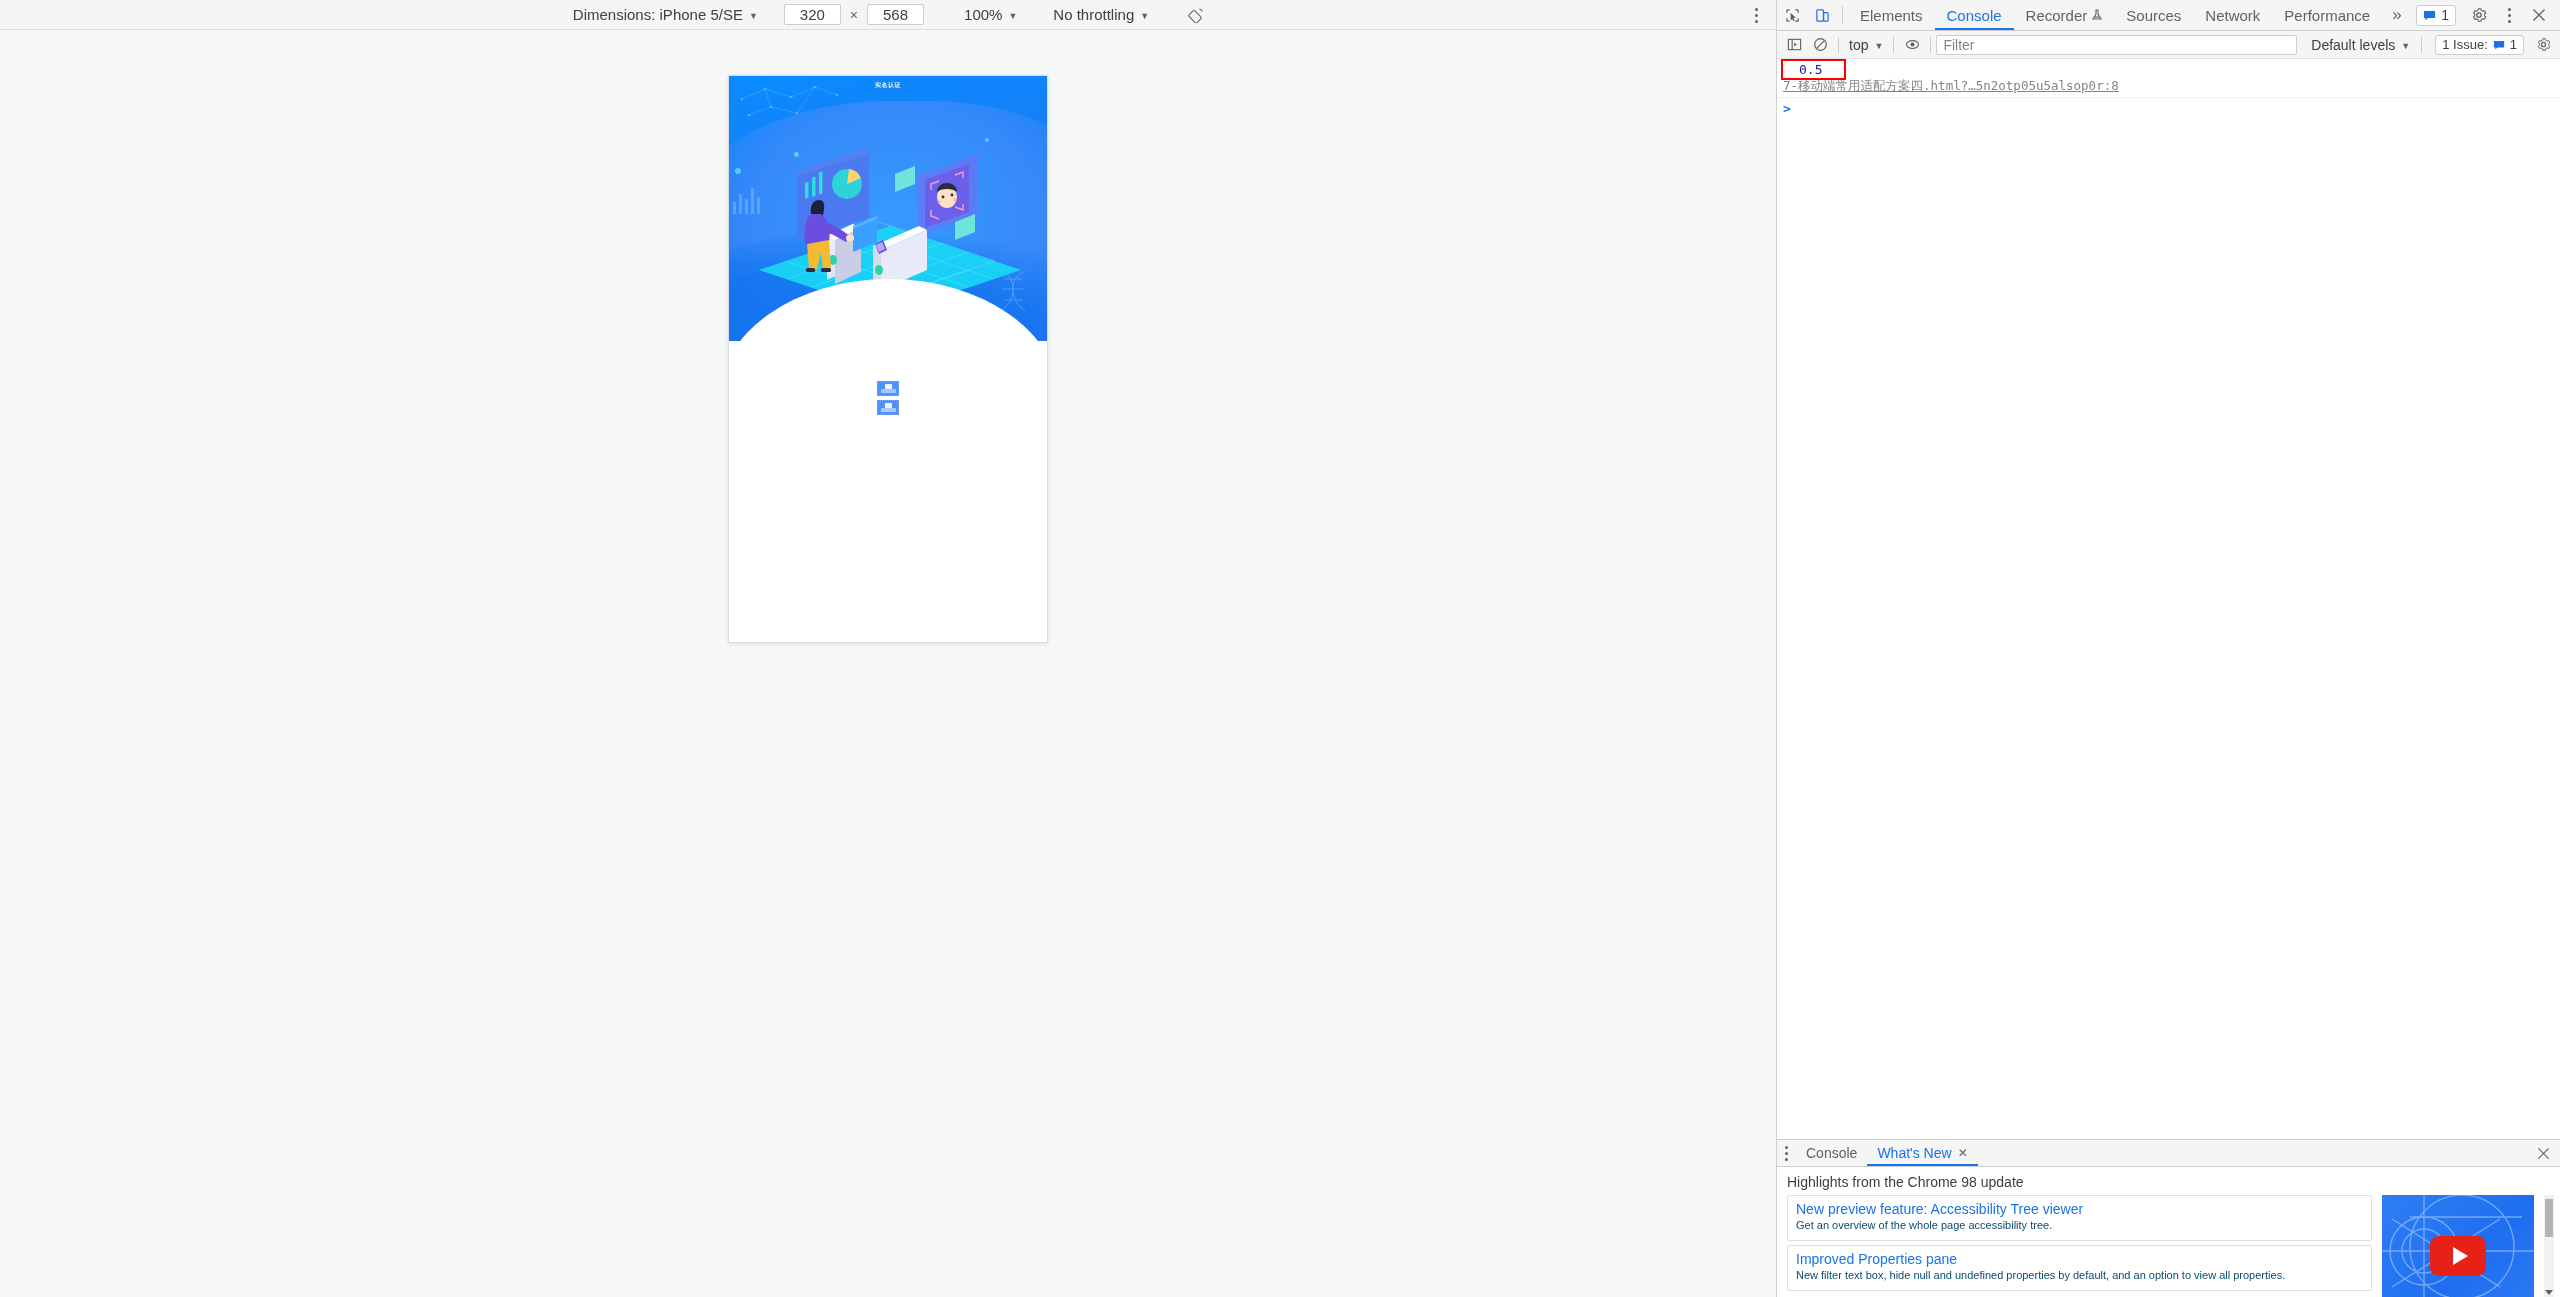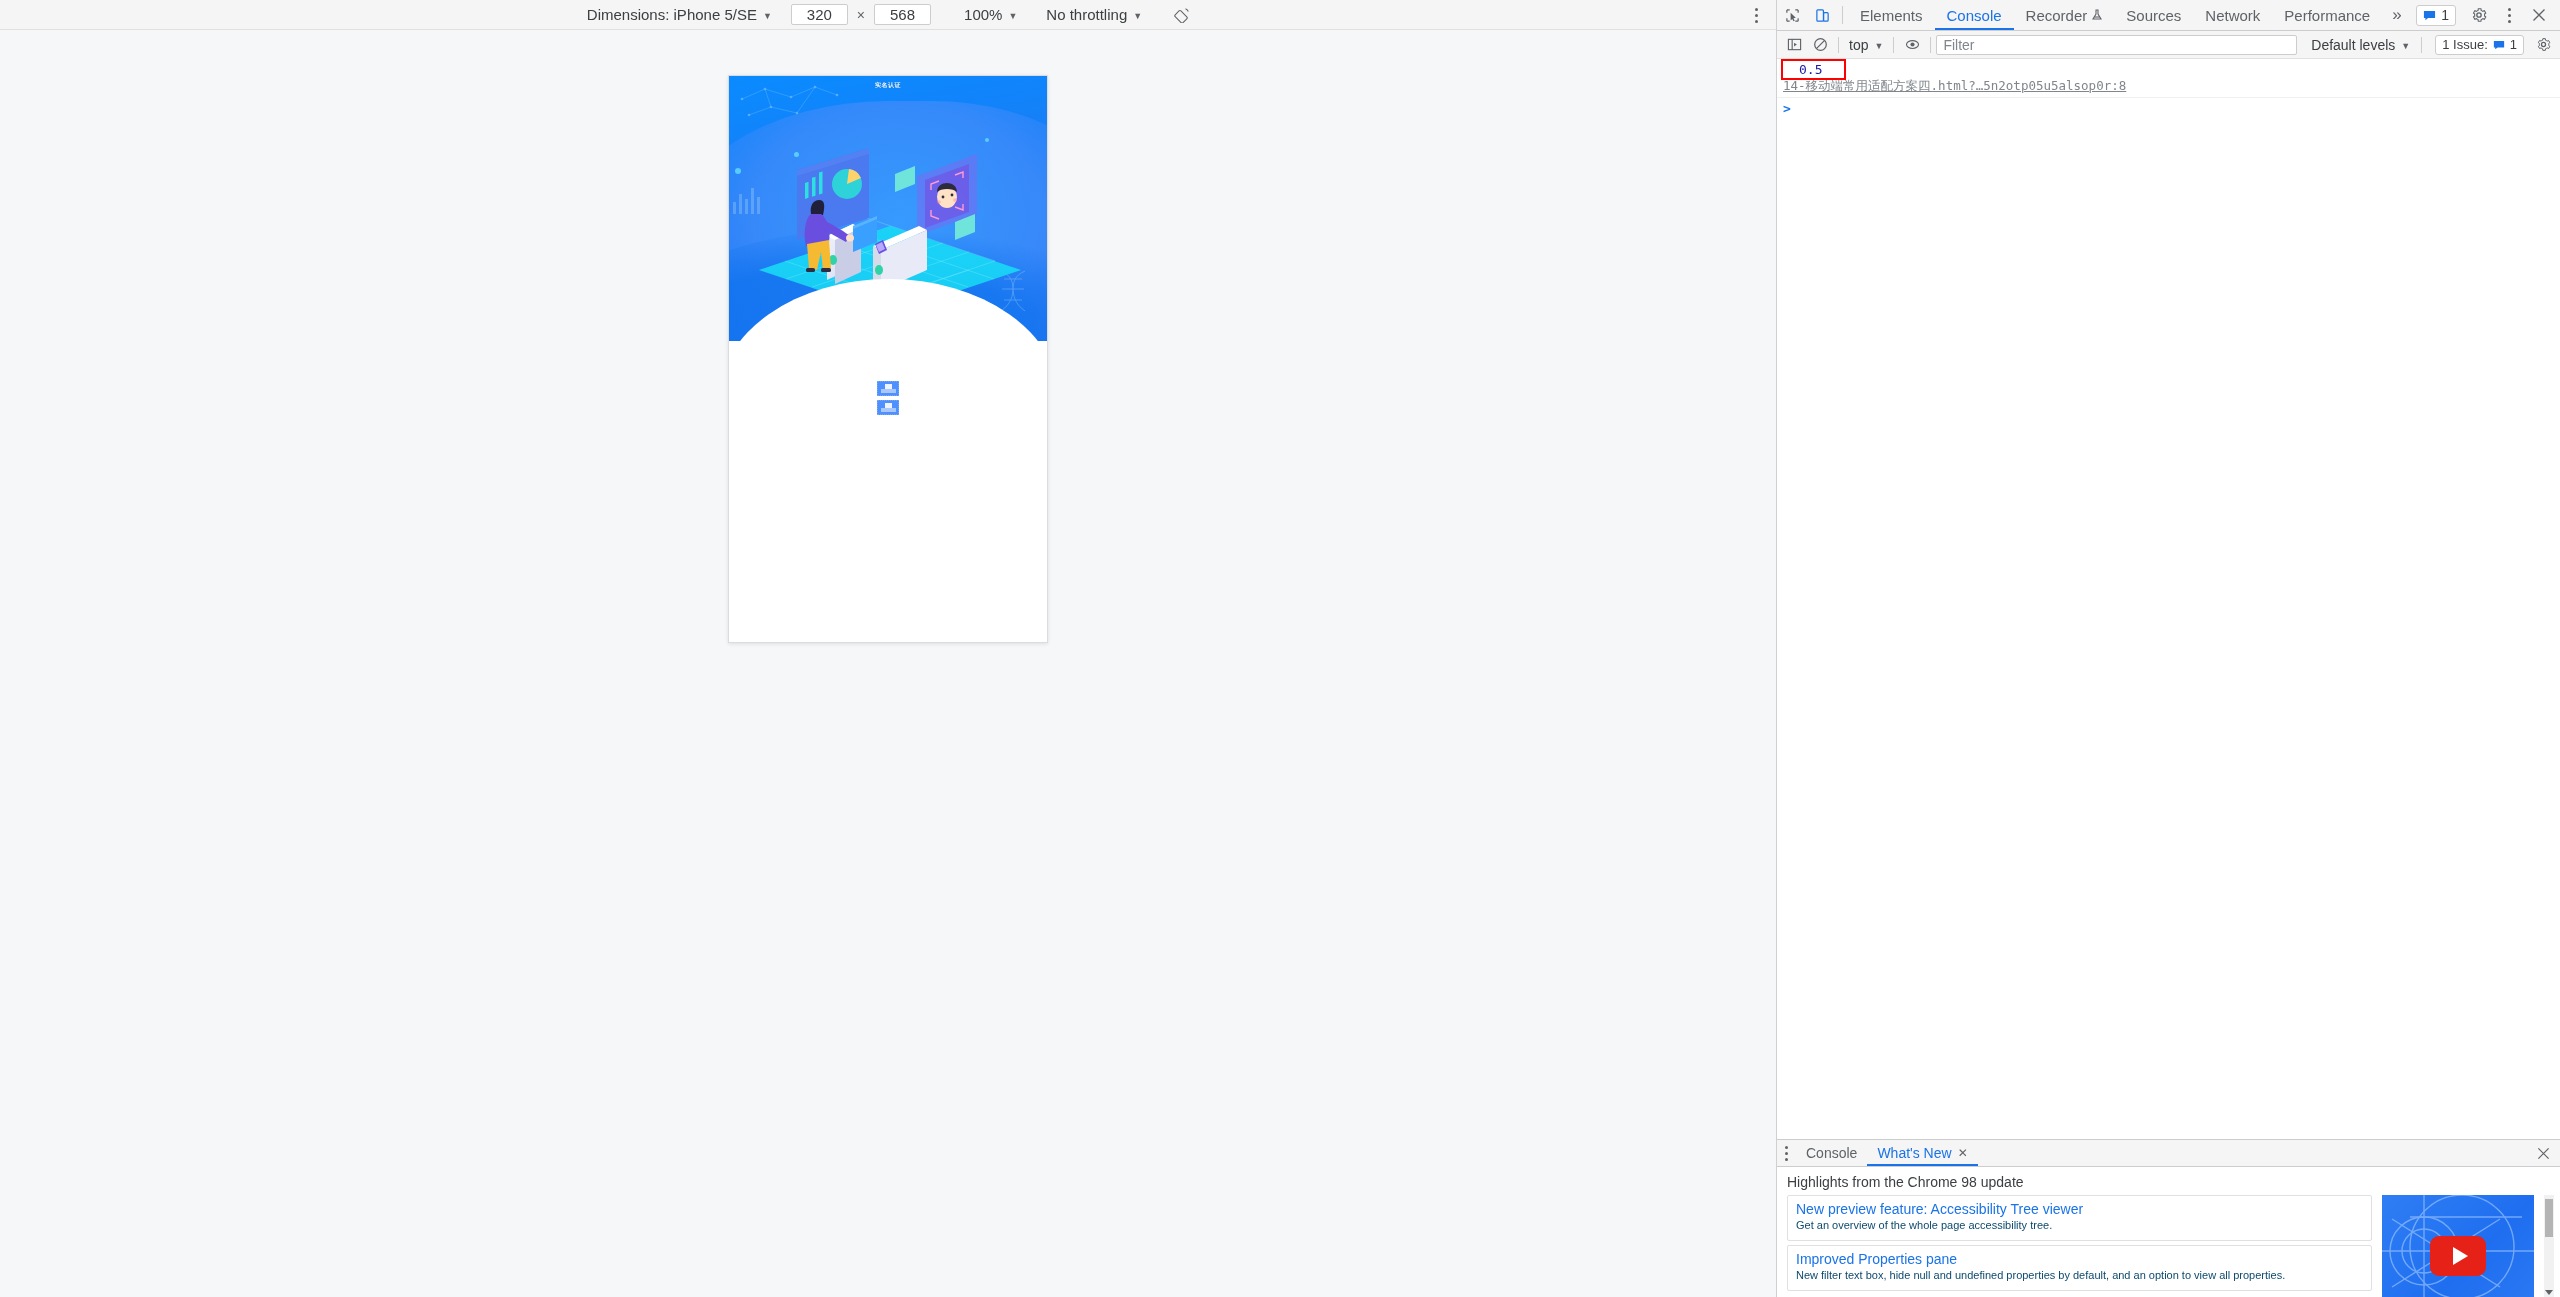--- a/index.html
+++ b/index.html
@@ -25,21 +25,21 @@
     height: 30px; min-height: 30px;
     background: #f5f5f5;
     border-bottom: 1px solid #e0e0e0;
     display: flex; align-items: center;
     font-size: 15px; color: #3c4043;
     position: relative;
   }
   #device-toolbar .center-group {
     position: absolute; left: 0; right: 0;
     display: flex; align-items: center; justify-content: center;
-    gap: 7px;
+    gap: 14px;
   }
   .dt-item { display: flex; align-items: center; height: 30px; padding: 0 6px; white-space: nowrap; }
   .caret { font-size: 9px; margin-left: 6px; color: #5f6368; position: relative; top: 1px; }
   .dim-input {
     width: 57px; height: 21px;
     border: 1px solid #cdcdcd; border-radius: 2px;
     background: #fff; color: #3c4043;
     font-family: "Liberation Sans", sans-serif; font-size: 15px;
     text-align: center; outline: none;
   }
@@ -547,21 +547,21 @@
       <svg width="15" height="15" viewBox="0 0 18 18">
         <path d="M9 5.8A3.2 3.2 0 1 0 9 12.2 3.2 3.2 0 0 0 9 5.8zm0 4.9A1.7 1.7 0 1 1 9 7.3a1.7 1.7 0 0 1 0 3.4z" fill="#5f6368"></path>
         <path d="M15.3 9c0-.4 0-.8-.1-1.1l1.4-1.1-1.5-2.6-1.7.7c-.6-.5-1.2-.8-1.9-1L11.2 2H8.2l-.3 1.9c-.7.2-1.3.5-1.9 1l-1.7-.7L2.8 6.8 4.2 7.9c-.1.3-.1.7-.1 1.1s0 .8.1 1.1L2.8 11.2l1.5 2.6 1.7-.7c.6.5 1.2.8 1.9 1l.3 1.9h3l.3-1.9c.7-.2 1.3-.5 1.9-1l1.7.7 1.5-2.6-1.4-1.1c.1-.3.1-.7.1-1.1z" fill="none" stroke="#5f6368" stroke-width="1.2"></path>
       </svg>
     </div>
   </div>
 
   <div id="console-body">
     <div class="console-row">
       <span class="console-value">0.5</span>
-      <span class="console-link">14-移动端常用适配方案四.html?…5n2otp05u5alsop0r:8</span>
+      <span class="console-link">7-移动端常用适配方案四.html?…5n2otp05u5alsop0r:8</span>
     </div>
     <div class="console-prompt">
       <span class="prompt-caret">&gt;</span>
     </div>
   </div>
 
   <div id="drawer">
     <div id="drawer-tabbar">
       <div class="drawer-dots">
         <span class="vdots">

